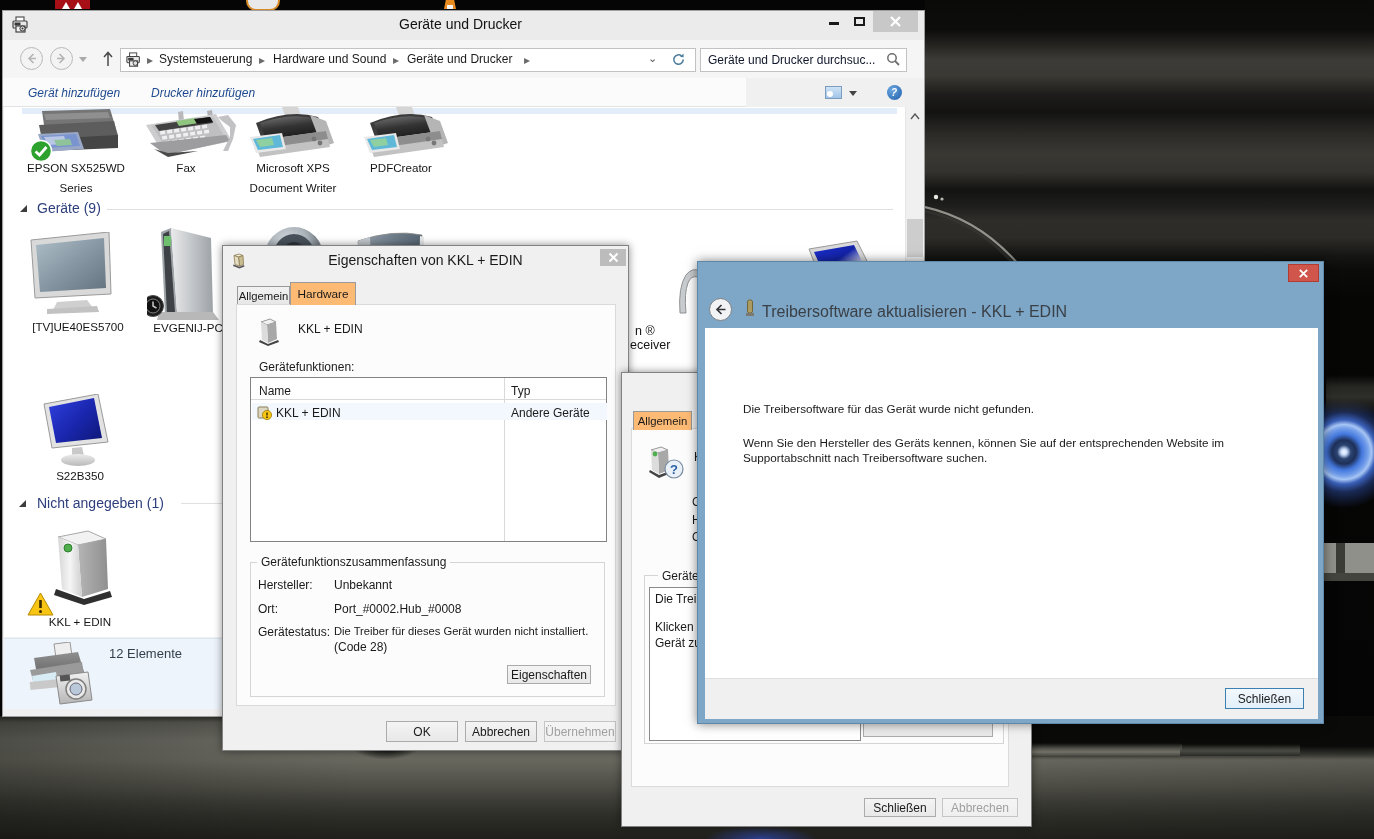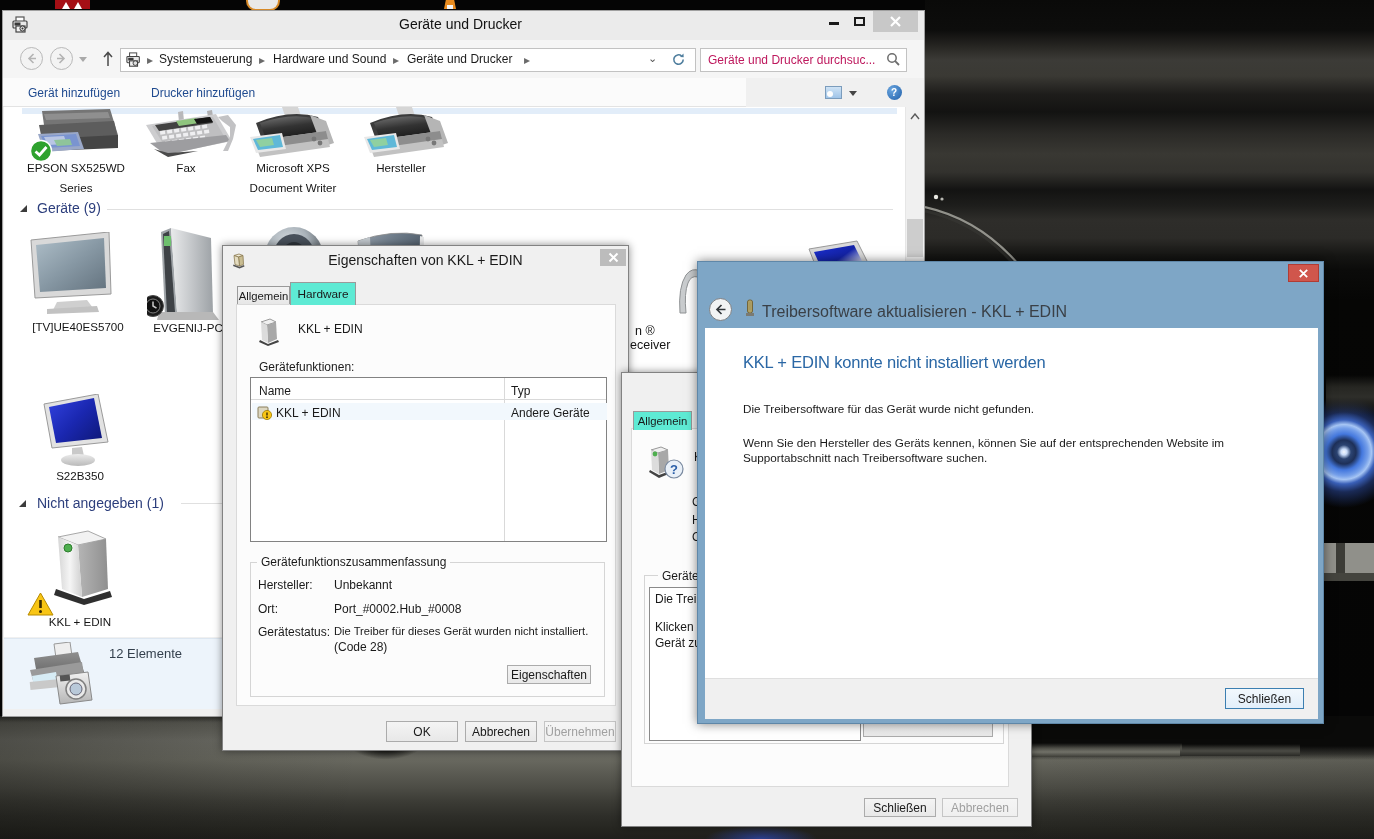--- a/index.html
+++ b/index.html
@@ -17,36 +17,36 @@
     background:linear-gradient(to bottom,
       #45453f 0px,#5a5a53 8px,#6b6b64 24px,#68685f 44px,
       #5a5a52 58px,#4c4c45 72px,#3b3b35 86px,#2e2e29 100px,#262621 112px,#201f1c 123px);}
   #dshade{left:0;top:716px;width:1374px;height:123px;
     background:linear-gradient(to right, rgba(10,10,8,0.30) 0px, rgba(10,10,8,0.08) 230px, rgba(0,0,0,0) 360px, rgba(0,0,0,0) 960px, rgba(10,10,8,0.12) 1374px);}
   
   #win{left:2px;top:10px;width:923px;height:707px;background:#f0f0f0;
     border:1px solid #a0a0a0;box-sizing:border-box;z-index:5;}
   #titlebar{left:0;top:0;width:921px;height:29px;background:#ebebeb;}
   #addrrow{left:0;top:29px;width:921px;height:38px;background:#f5f5f5;}
-  #toolbar{left:0;top:67px;width:743px;height:29px;background:#fbfbfb;border-bottom:1px solid #e3e3e3;box-sizing:border-box;}
+  #toolbar{left:0;top:67px;width:743px;height:29px;background:#fbfbfb;border-bottom:1px solid #e3e3e3;box-sizing:border-box;font-style:italic;}
   #content{left:1px;top:96px;width:901px;height:530px;background:#ffffff;overflow:hidden;}
   #statusbar{left:1px;top:627px;width:901px;height:71px;background:#edf4fb;border-top:1px solid #dde7f1;box-sizing:border-box;}
   #scroll{left:902px;top:96px;width:18px;height:531px;background:#f0f0f0;border-left:1px solid #e6e6e6;box-sizing:border-box;}
   .field{position:absolute;background:#fff;border:1px solid #c2c2c2;box-sizing:border-box;}
   .crumbtxt{color:#1b1b1b;font-size:12px;}
   .cmd{color:#1f4a8f;font-size:12px;}
   .seclabel{color:#2c3e7c;font-size:14px;}
   .secline{position:absolute;height:1px;background:#e0e0e0;}
   .iconlabel{position:absolute;color:#151515;font-size:11.6px;text-align:center;line-height:19.5px;}
   
   .dlg{position:absolute;background:#f0f0f0;border:1px solid #828282;box-sizing:border-box;
        box-shadow:0 0 8px rgba(0,0,0,0.45);}
   .dtitle{position:absolute;font-size:13px;color:#1a1a1a;}
   .tab{position:absolute;background:linear-gradient(#f2f2f2,#e7e7e7);border:1px solid #9a9a9a;box-sizing:border-box;font-size:12px;color:#1a1a1a;text-align:center;}
-  .tabactive{position:absolute;background:#5eead4;border:1px solid #9a9a9a;border-bottom:none;box-sizing:border-box;font-size:12px;color:#1a1a1a;text-align:center;}
+  .tabactive{position:absolute;background:#fdba74;border:1px solid #9a9a9a;border-bottom:none;box-sizing:border-box;font-size:12px;color:#1a1a1a;text-align:center;}
   .page{position:absolute;background:#fcfcfc;border:1px solid #dadada;box-sizing:border-box;}
   .btn{position:absolute;background:linear-gradient(#f4f4f4,#e8e8e8);border:1px solid #ababab;box-sizing:border-box;font-size:12px;color:#1a1a1a;text-align:center;}
   .btndis{position:absolute;background:linear-gradient(#f5f5f5,#efefef);border:1px solid #c5c5c5;box-sizing:border-box;font-size:12px;color:#a0a0a0;text-align:center;}
   .gbox{position:absolute;border:1px solid #d5d5d5;box-sizing:border-box;}
   .lbl{position:absolute;color:#1a1a1a;font-size:12px;white-space:nowrap;}
 </style>
 </head>
 <body>
 
 <div id="dright" class="abs"></div>
@@ -131,21 +131,21 @@
     <div class="txt crumbtxt" style="left:390px;top:13px;color:#6a6a6a;">▸</div>
     <div class="txt crumbtxt" style="left:404px;top:12px;">Geräte und Drucker</div>
     <div class="txt crumbtxt" style="left:521px;top:13px;color:#6a6a6a;">▸</div>
     <div class="txt" style="left:645px;top:12px;font-size:11px;color:#555;">⌄</div>
     <svg class="abs" style="left:668px;top:12px;" width="15" height="15" viewBox="0 0 15 15">
       <path d="M12.2 7.5 a4.7 4.7 0 1 1 -1.6 -3.5" stroke="#4f7e9e" stroke-width="1.6" fill="none"></path>
       <path d="M12.5 1.5 L12.7 5.2 L9 5.0 Z" fill="#4f7e9e"></path>
     </svg>
 
     <div class="field" style="left:697px;top:8px;width:207px;height:24px;"></div>
-    <div class="txt" style="left:705px;top:13px;font-size:12px;color:#be185d;">Geräte und Drucker durchsuc...</div>
+    <div class="txt" style="left:705px;top:13px;font-size:12px;color:#0f172a;">Geräte und Drucker durchsuc...</div>
     <svg class="abs" style="left:883px;top:12px;" width="15" height="15" viewBox="0 0 15 15">
       <circle cx="6" cy="6" r="4.2" stroke="#6d6d6d" stroke-width="1.5" fill="none"></circle>
       <path d="M9.2 9.2 L13 13" stroke="#6d6d6d" stroke-width="1.8"></path>
     </svg>
   </div>
   <div id="toolbar" class="abs">
     <div class="txt cmd" style="left:25px;top:8px;">Gerät hinzufügen</div>
     <div class="txt cmd" style="left:148px;top:8px;">Drucker hinzufügen</div>
     <div class="abs" style="left:822px;top:8px;width:17px;height:13px;background:linear-gradient(#cfe3f5,#9fc4e8);border:1px solid #7b9cbc;box-sizing:border-box;"></div>
     <div class="abs" style="left:824px;top:13px;width:6px;height:6px;background:#fdfdfd;border-radius:50%;"></div>
@@ -233,21 +233,21 @@
           <linearGradient id="gl1" x1="0" y1="0" x2="0.3" y2="1">
         <stop offset="0" stop-color="#777"></stop>
             <stop offset="0.45" stop-color="#333"></stop>
             <stop offset="1" stop-color="#111"></stop>
       </linearGradient>
         </defs>
     </svg>
     <div class="iconlabel" style="left:12px;top:51px;width:120px;">EPSON SX525WD<br>Series</div>
     <div class="iconlabel" style="left:122px;top:51px;width:120px;">Fax</div>
     <div class="iconlabel" style="left:229px;top:51px;width:120px;">Microsoft XPS<br>Document Writer</div>
-    <div class="iconlabel" style="left:337px;top:51px;width:120px;">Hersteller</div>
+    <div class="iconlabel" style="left:337px;top:51px;width:120px;">PDFCreator</div>
 
     <div class="abs" style="left:16px;top:98px;width:0;height:0;border-bottom:7px solid #3c3c3c;border-left:7px solid transparent;"></div>
     <div class="txt seclabel" style="left:33px;top:93px;">Geräte (9)</div>
     <div class="secline" style="left:103px;top:102px;width:786px;"></div>
 
     <svg class="abs" style="left:23px;top:125px;" width="88" height="84" viewBox="0 0 88 84">
       <path d="M4 8 L82 0 L84 62 L8 66 Z" fill="#d9d9d9" stroke="#9a9a9a" stroke-width="1"></path>
       <path d="M9 13 L77 6 L79 56 L13 60 Z" fill="url(#tvscr)"></path>
       <path d="M30 70 L60 68 L66 76 L26 78 Z" fill="#cfcfcf"></path>
       <path d="M20 77 L70 74 L72 80 L20 82 Z" fill="#c2c2c2"></path>
@@ -506,20 +506,19 @@
       <path d="M7.5 2 L3 6.5 L7.5 11 M3 6.5 H11.5" stroke="#33373b" stroke-width="1.7" fill="none"></path>
     </svg>
   <svg class="abs" style="left:46px;top:37px;" width="12" height="21" viewBox="0 0 12 21">
     <rect x="3.5" y="1" width="5" height="13" rx="2" fill="#b0a065" stroke="#73653a" stroke-width="1"></rect>
     <rect x="2" y="14" width="8" height="3" fill="#7a7a72"></rect>
     <rect x="4.6" y="3" width="2.8" height="8" fill="#a89a60"></rect>
   </svg>
   <div class="txt" style="left:64px;top:41px;font-size:16px;color:#3a4047;">Treibersoftware aktualisieren - KKL + EDIN</div>
 
   <div class="abs" style="left:7px;top:66px;width:613px;height:350px;background:#ffffff;"></div>
-  <div class="txt" style="left:45px;top:91px;font-size:16.5px;letter-spacing:-0.2px;color:#2a67a5;">KKL + EDIN konnte nicht installiert werden</div>
   <div class="txt" style="left:45px;top:140px;font-size:11.7px;color:#1a1a1a;">Die Treibersoftware für das Gerät wurde nicht gefunden.</div>
   <div class="txt" style="left:45px;top:174px;font-size:11.7px;color:#1a1a1a;">Wenn Sie den Hersteller des Geräts kennen, können Sie auf der entsprechenden Website im</div>
   <div class="txt" style="left:45px;top:189px;font-size:11.7px;color:#1a1a1a;">Supportabschnitt nach Treibersoftware suchen.</div>
 
   <div class="abs" style="left:7px;top:416px;width:613px;height:41px;background:#f0f0f0;border-top:1px solid #dfdfdf;box-sizing:border-box;"></div>
   <div class="abs" style="left:527px;top:426px;width:79px;height:21px;background:linear-gradient(#f2f8fd,#e2effa);border:1px solid #3c7fb1;box-sizing:border-box;font-size:12px;color:#1a1a1a;text-align:center;line-height:20px;">Schließen</div>
 </div>
 
 </body></html>

